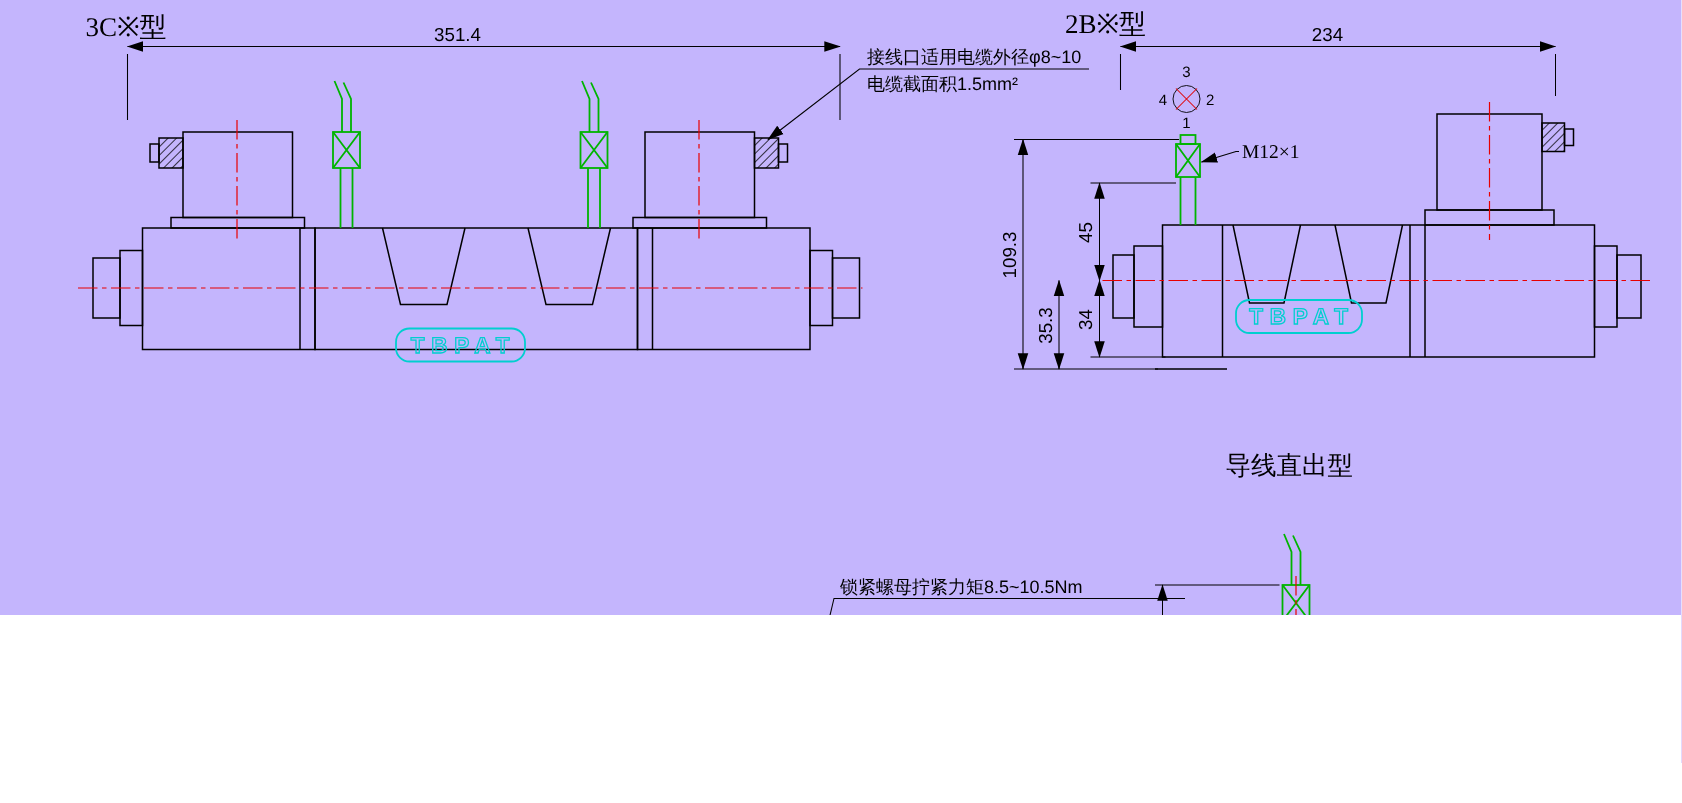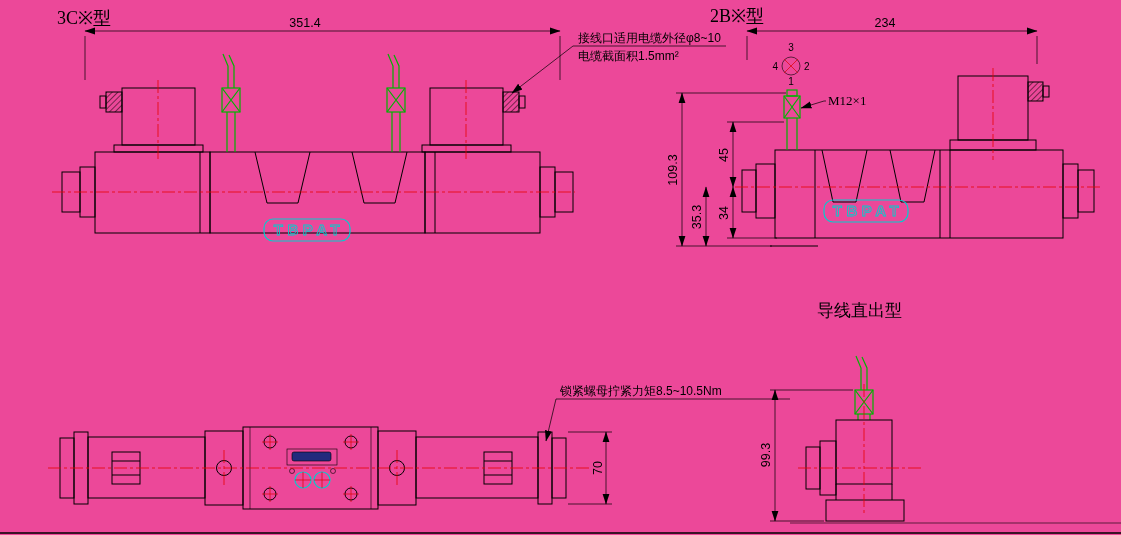--- a/index.html
+++ b/index.html
@@ -1,16 +1,16 @@
 <!DOCTYPE html>
 <html><head>
 <meta charset="utf-8">
 <style>
   html,body{margin:0;padding:0;background:#ffffff;}
-  .sheet{width:1121px;height:535px;position:relative;background:#ec4899;overflow:hidden;}
+  .sheet{width:1121px;height:410px;position:relative;background:#c4b5fd;overflow:hidden;}
   svg{display:block;}
   svg text{font-family:"Liberation Sans",sans-serif;fill:#000;}
   .title{font-family:"Liberation Serif",serif;font-size:18px;}
   .title2{font-family:"Liberation Serif",serif;font-size:17px;}
   .mtx{font-family:"Liberation Serif",serif;font-size:13px;}
   .dtx{font-size:12.5px;}
   .ptx{font-size:10px;}
   .ntx{font-size:12px;}
   .ln{stroke:#000;stroke-width:1;fill:none;}
   .thin{stroke-width:0.6;}

